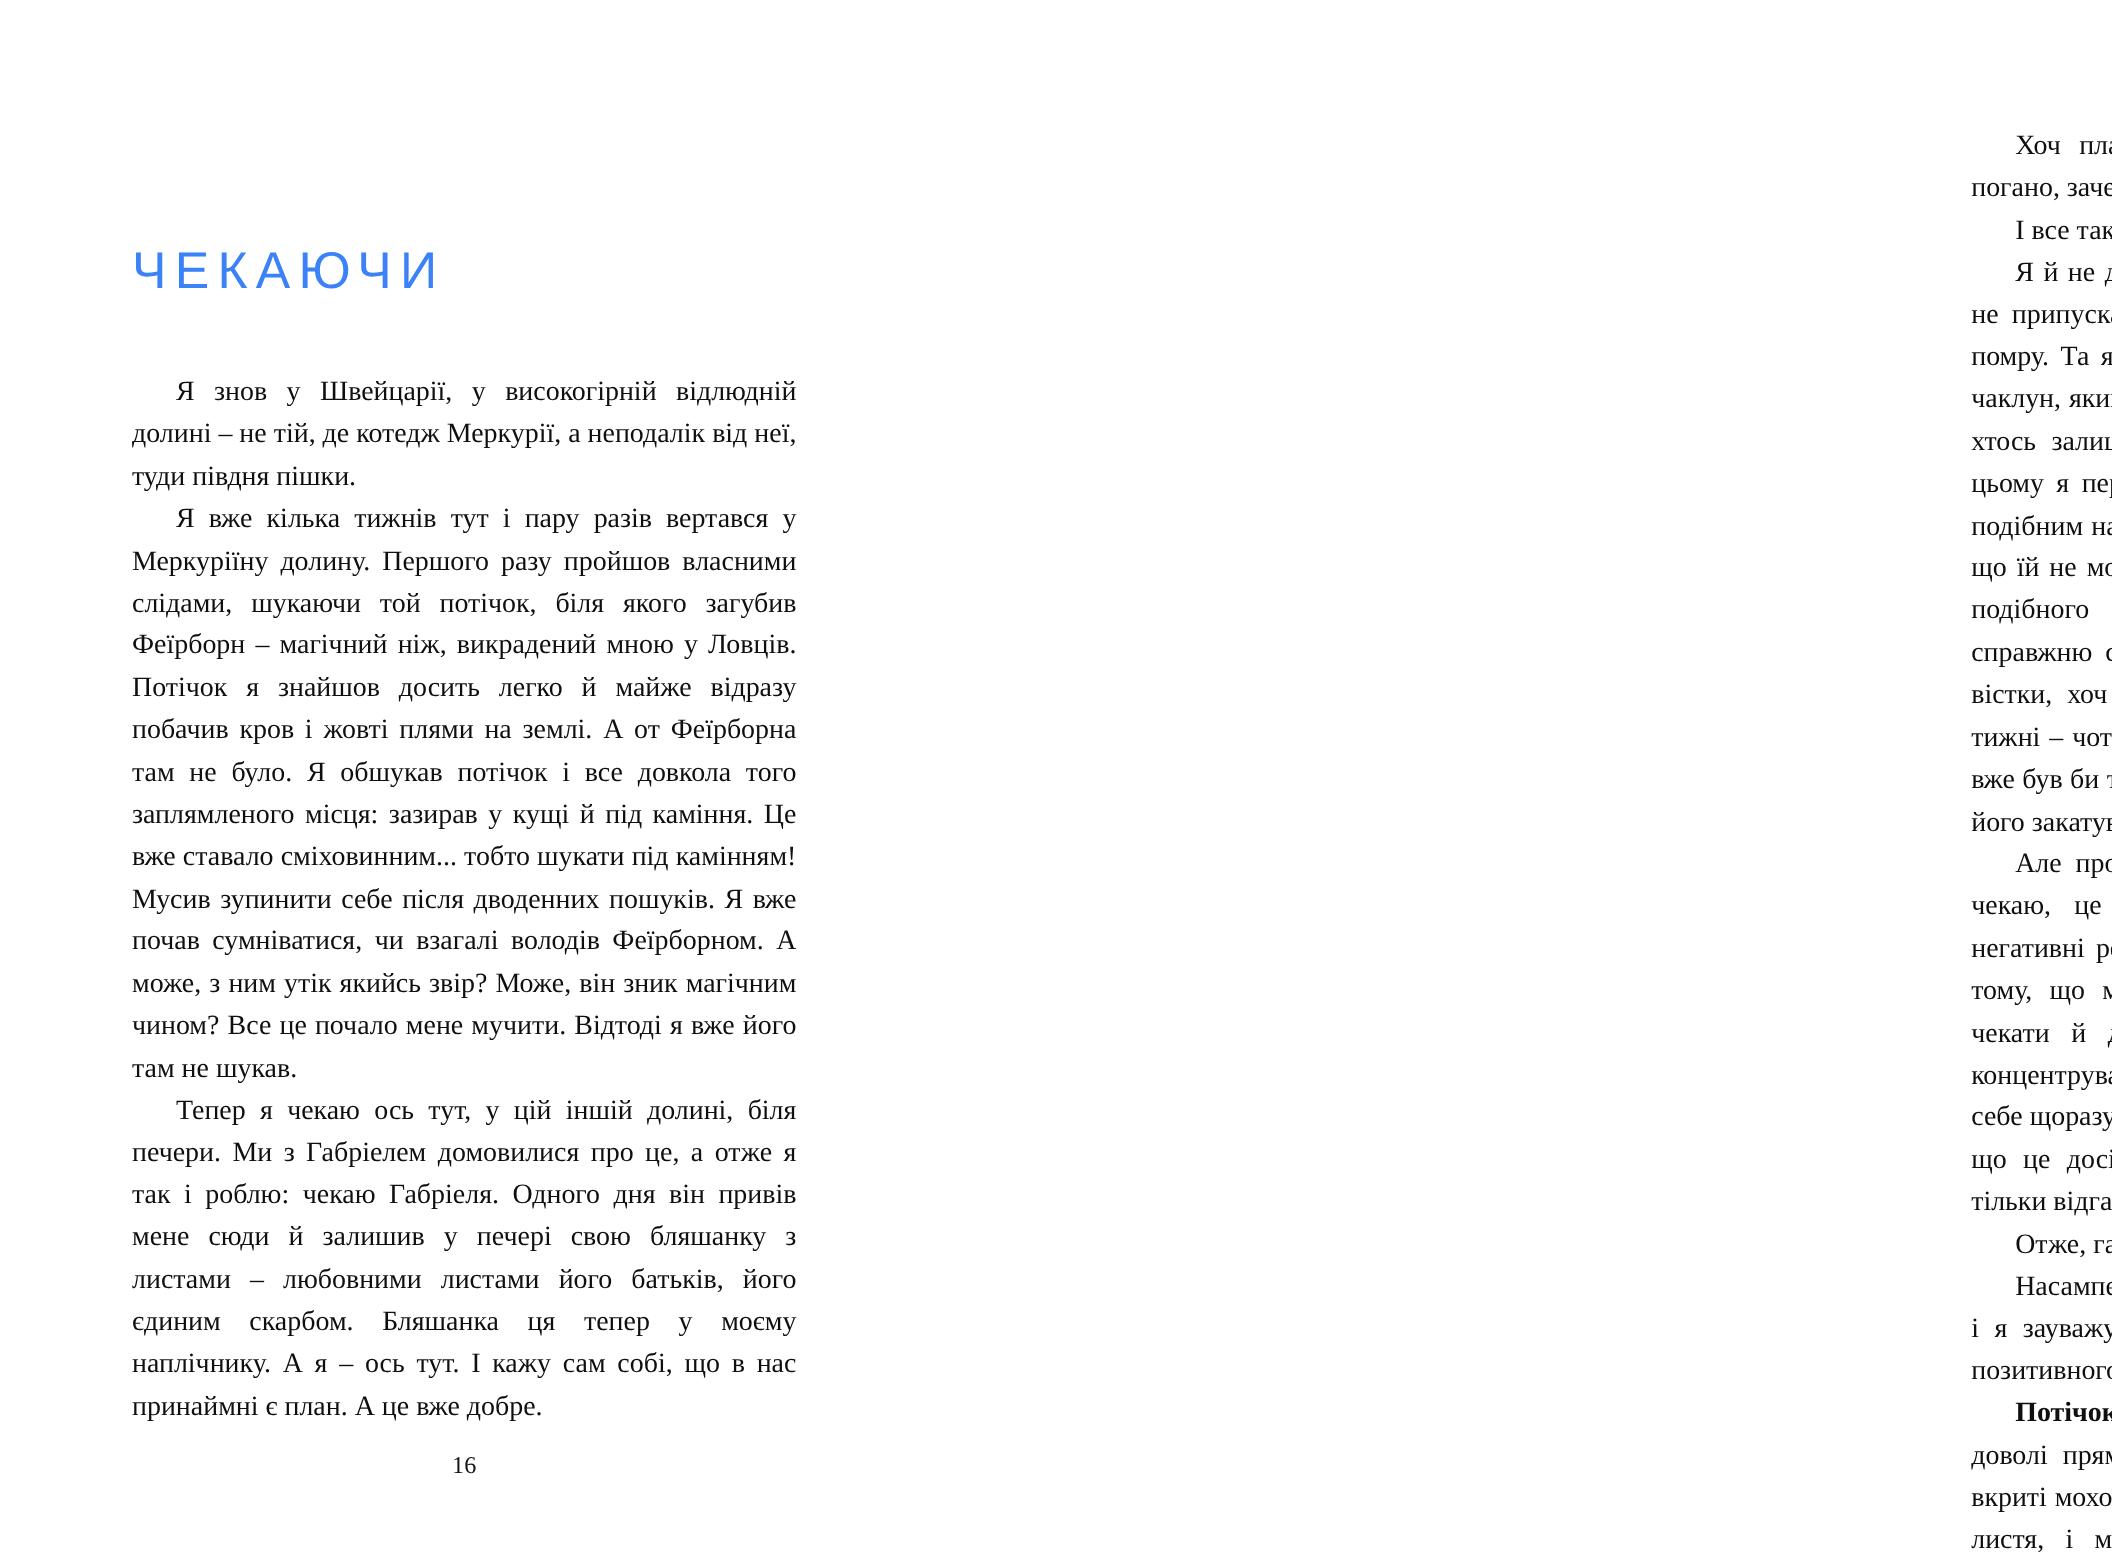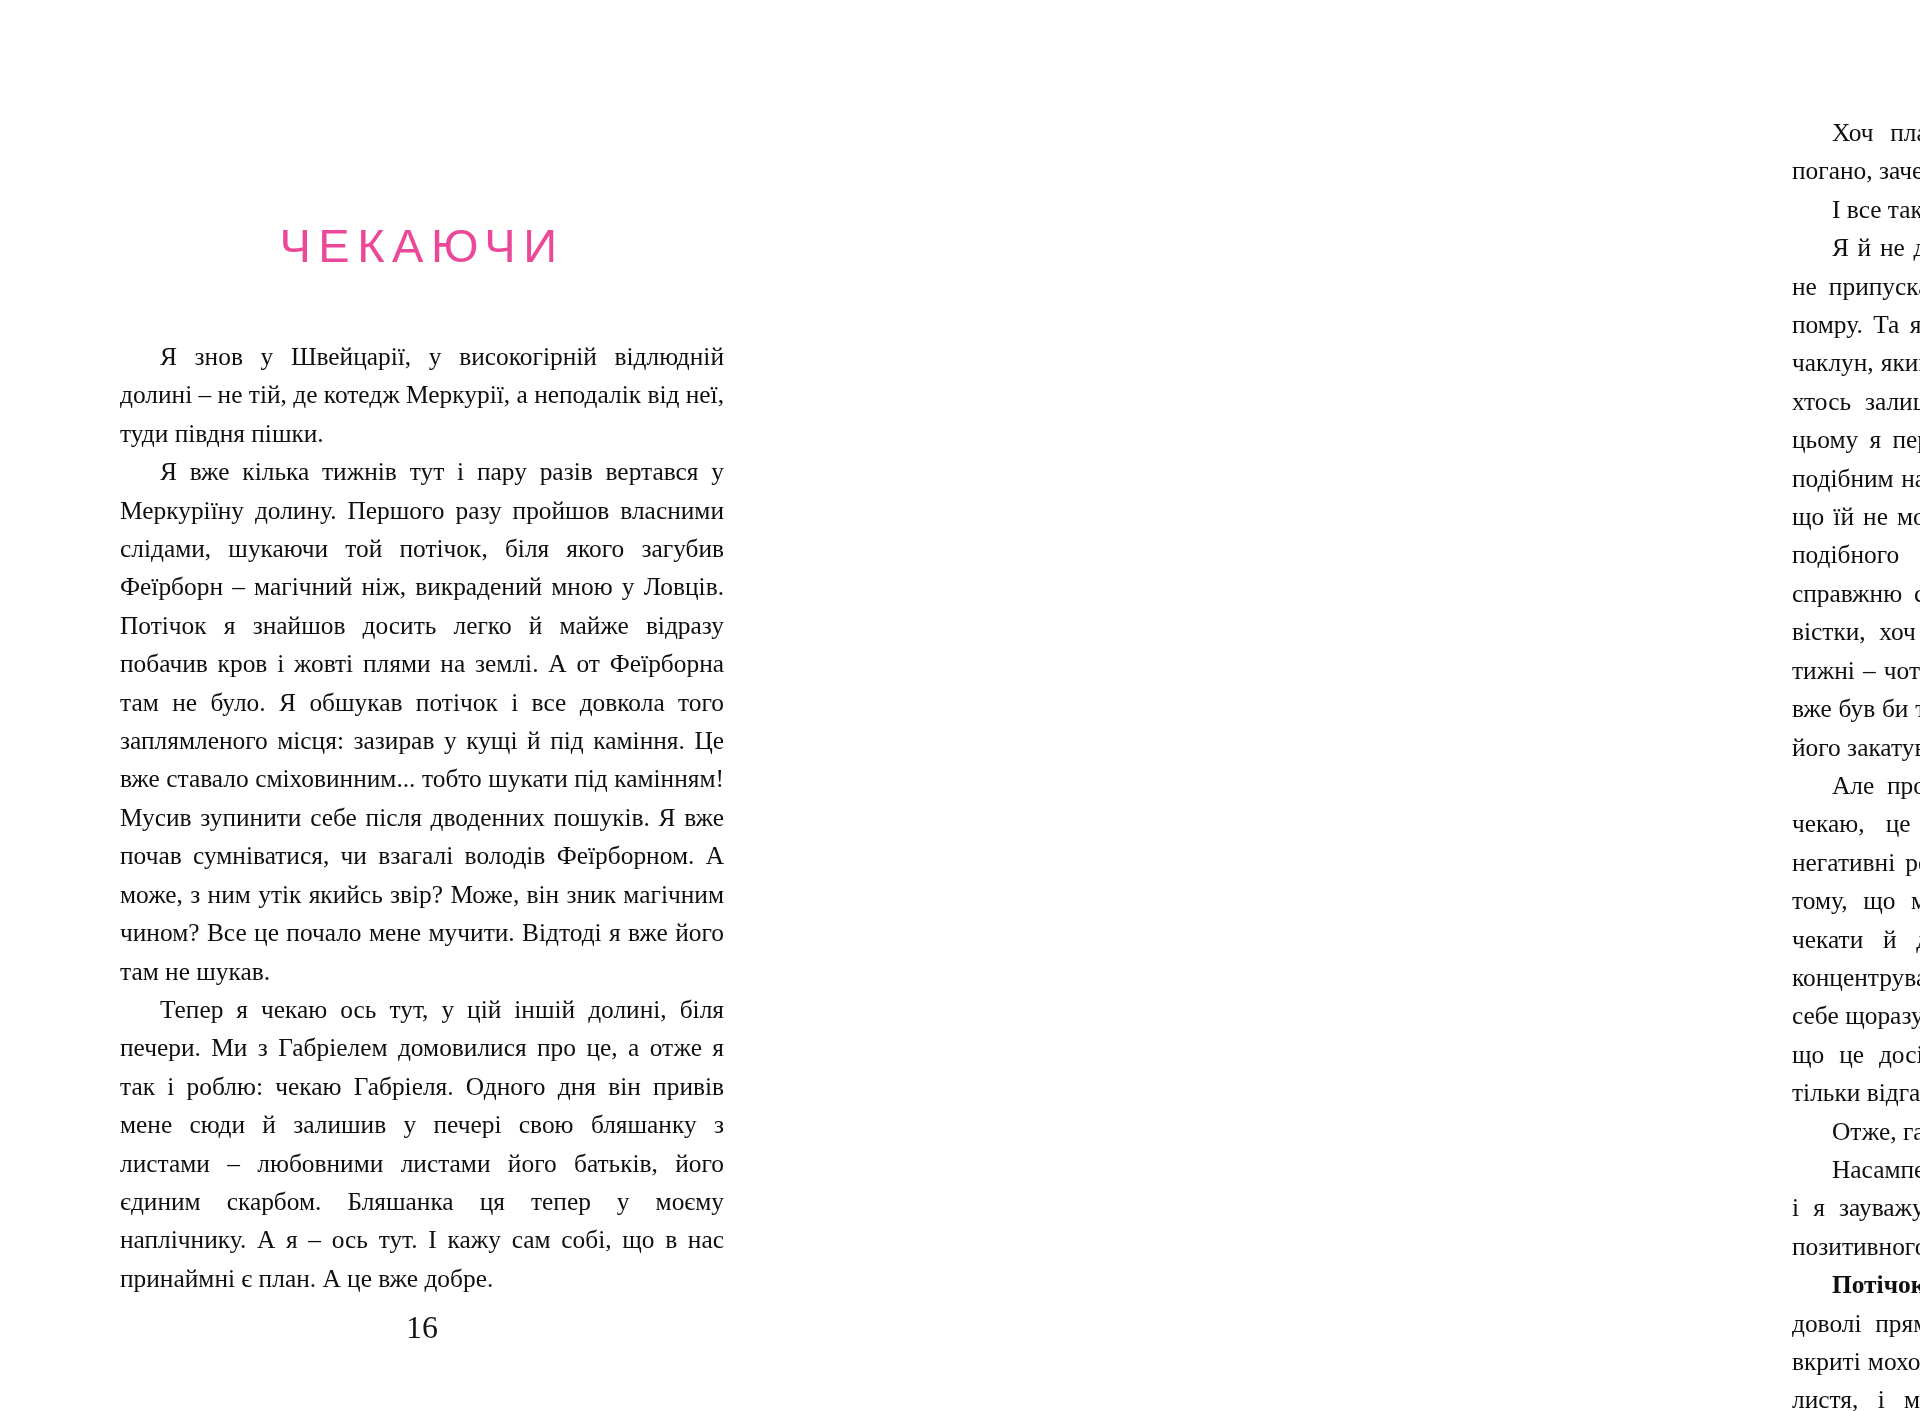--- a/index.html
+++ b/index.html
@@ -54,22 +54,21 @@
     left: 932px;
     top: 0;
     width: 608px;
   }
 
   .chapter-title {
     font-family: "Liberation Sans", "DejaVu Sans", sans-serif;
     font-size: 47px;
     font-weight: 400;
     letter-spacing: 7.5px;
-    text-align: center;
-    color: #ec4899;
+    color: #3b82f6;
     margin: 0;
     padding-top: 222px;
     line-height: 1;
     white-space: nowrap;
   }
 
   .body-block {
     padding-top: 0;
   }
 
@@ -92,21 +91,21 @@
     hyphens: manual;
   }
 
   .lead-bold {
     font-weight: 700;
   }
 
   .folio {
     position: absolute;
     bottom: 68px;
-    font-size: 32px;
+    font-size: 22px;
     color: #161616;
     text-align: center;
     line-height: 1;
   }
 
   .folio-left {
     left: 120px;
     width: 604px;
   }
 

